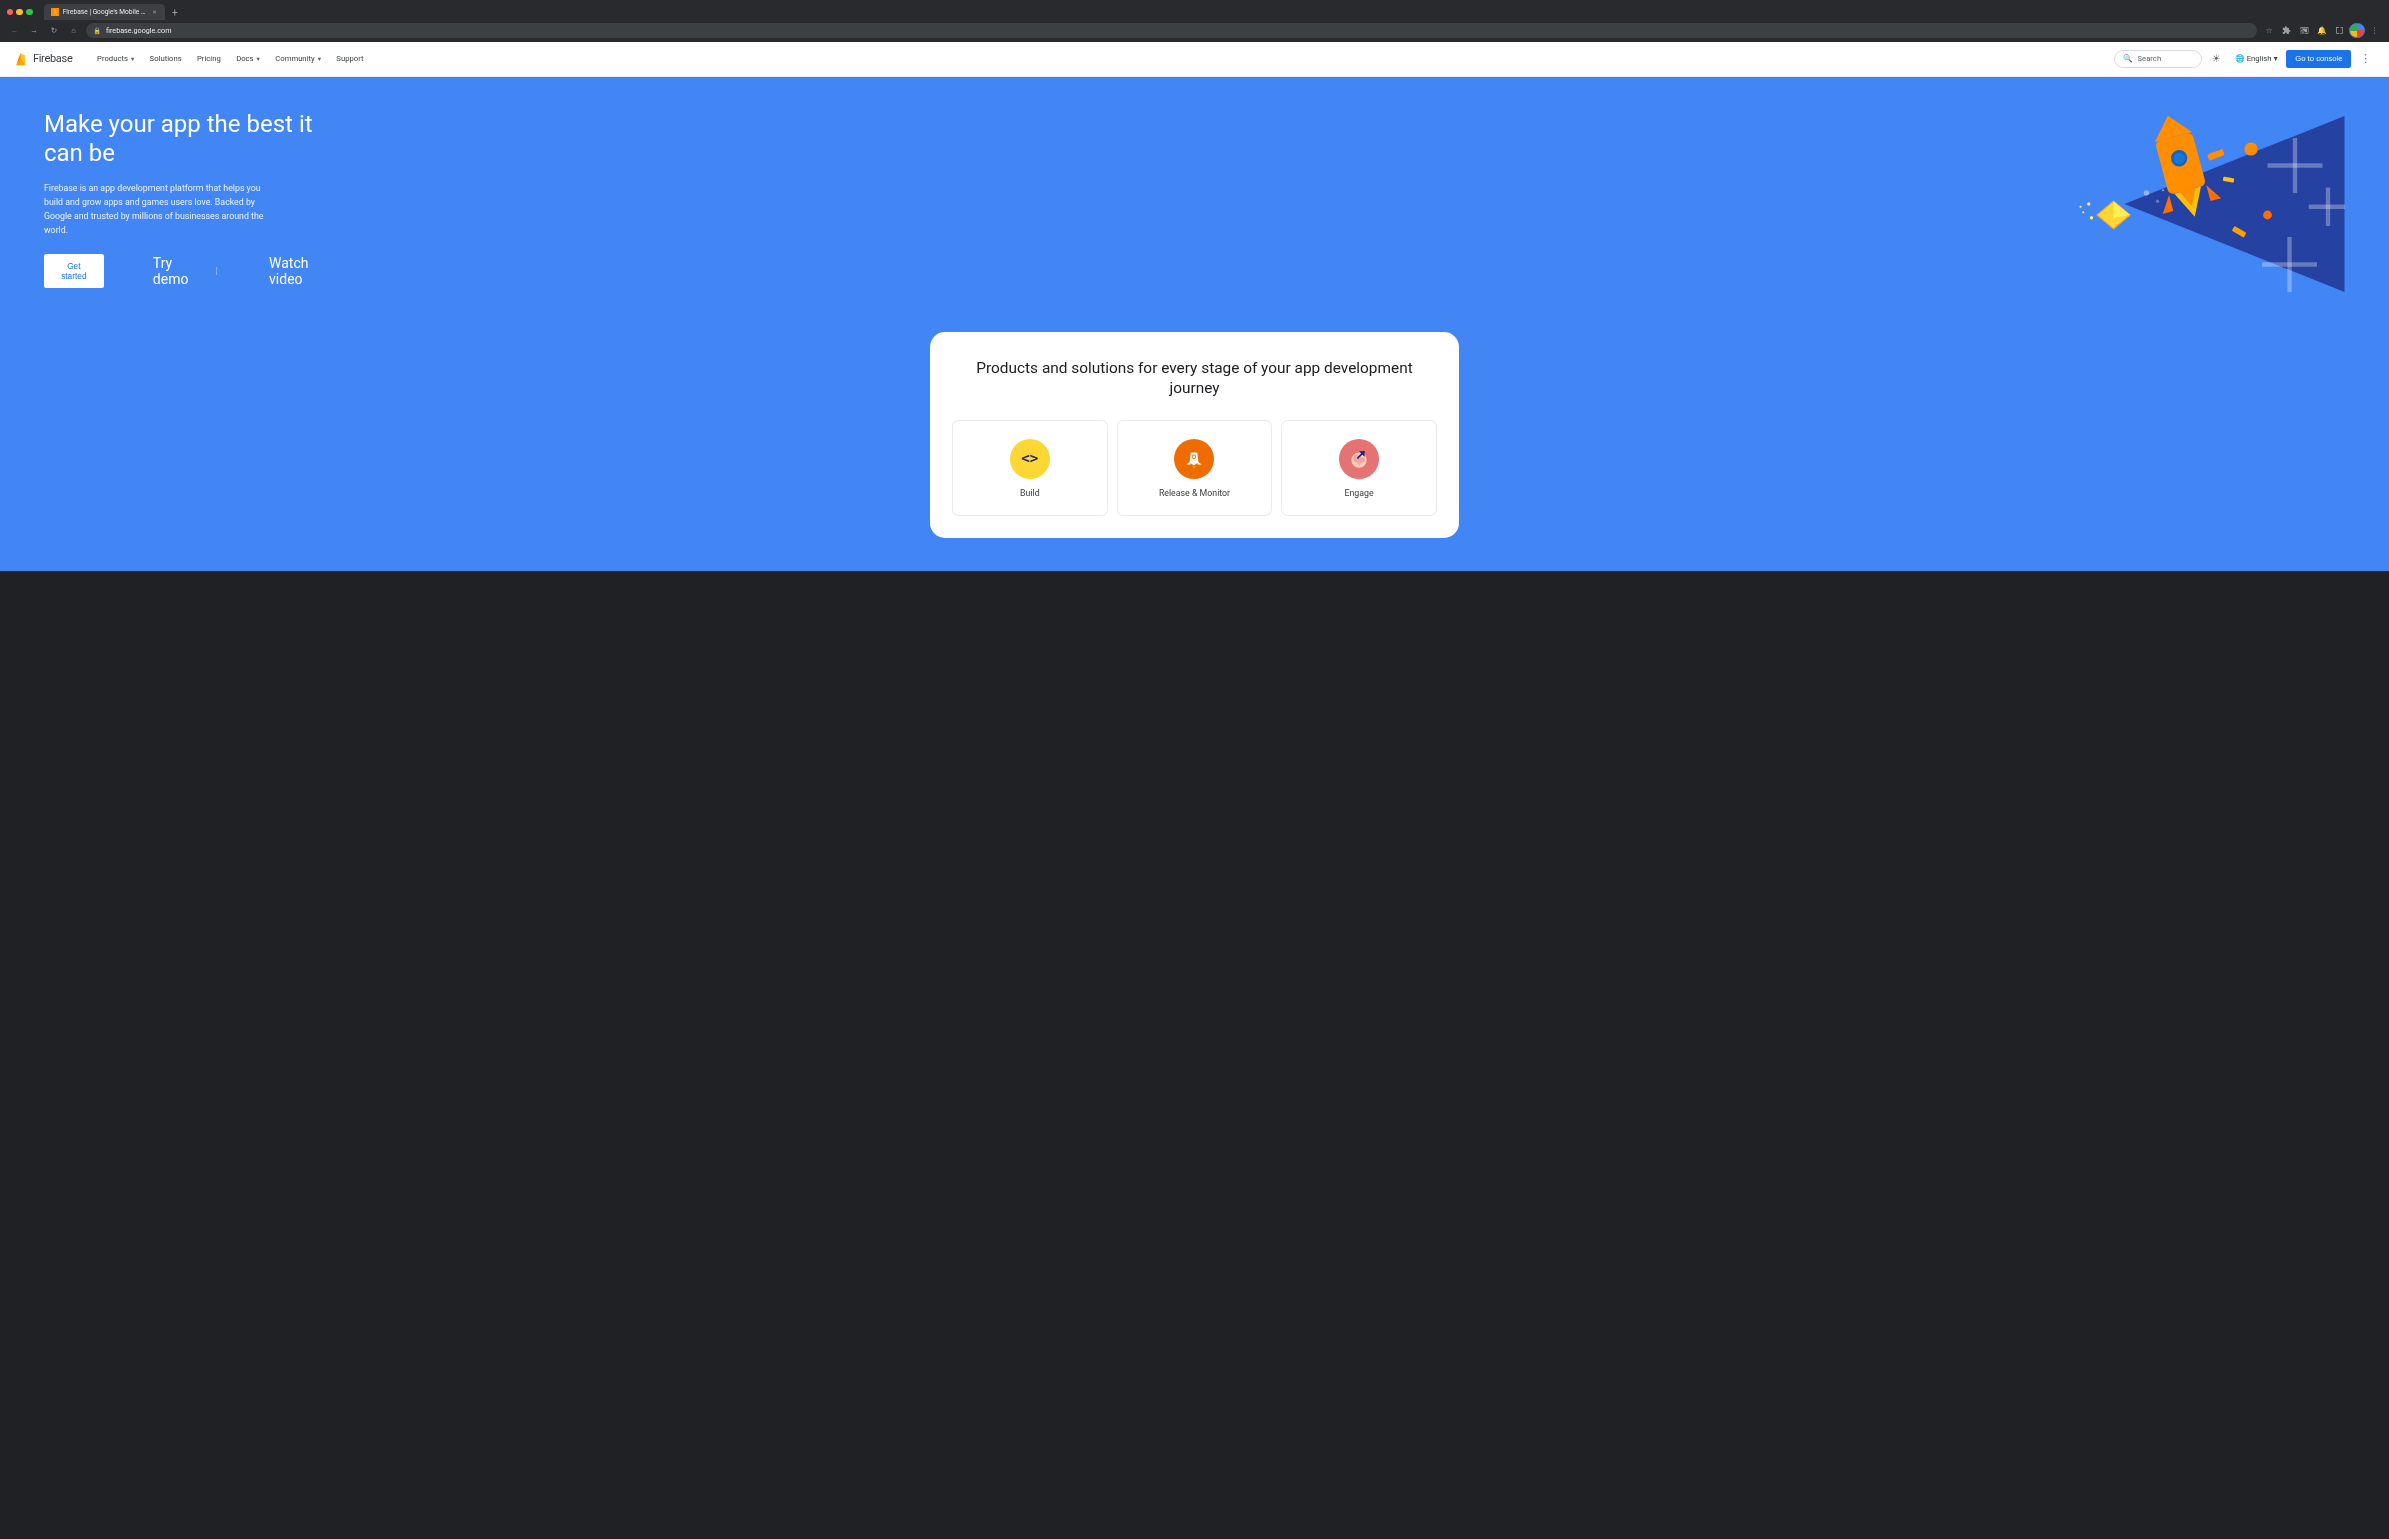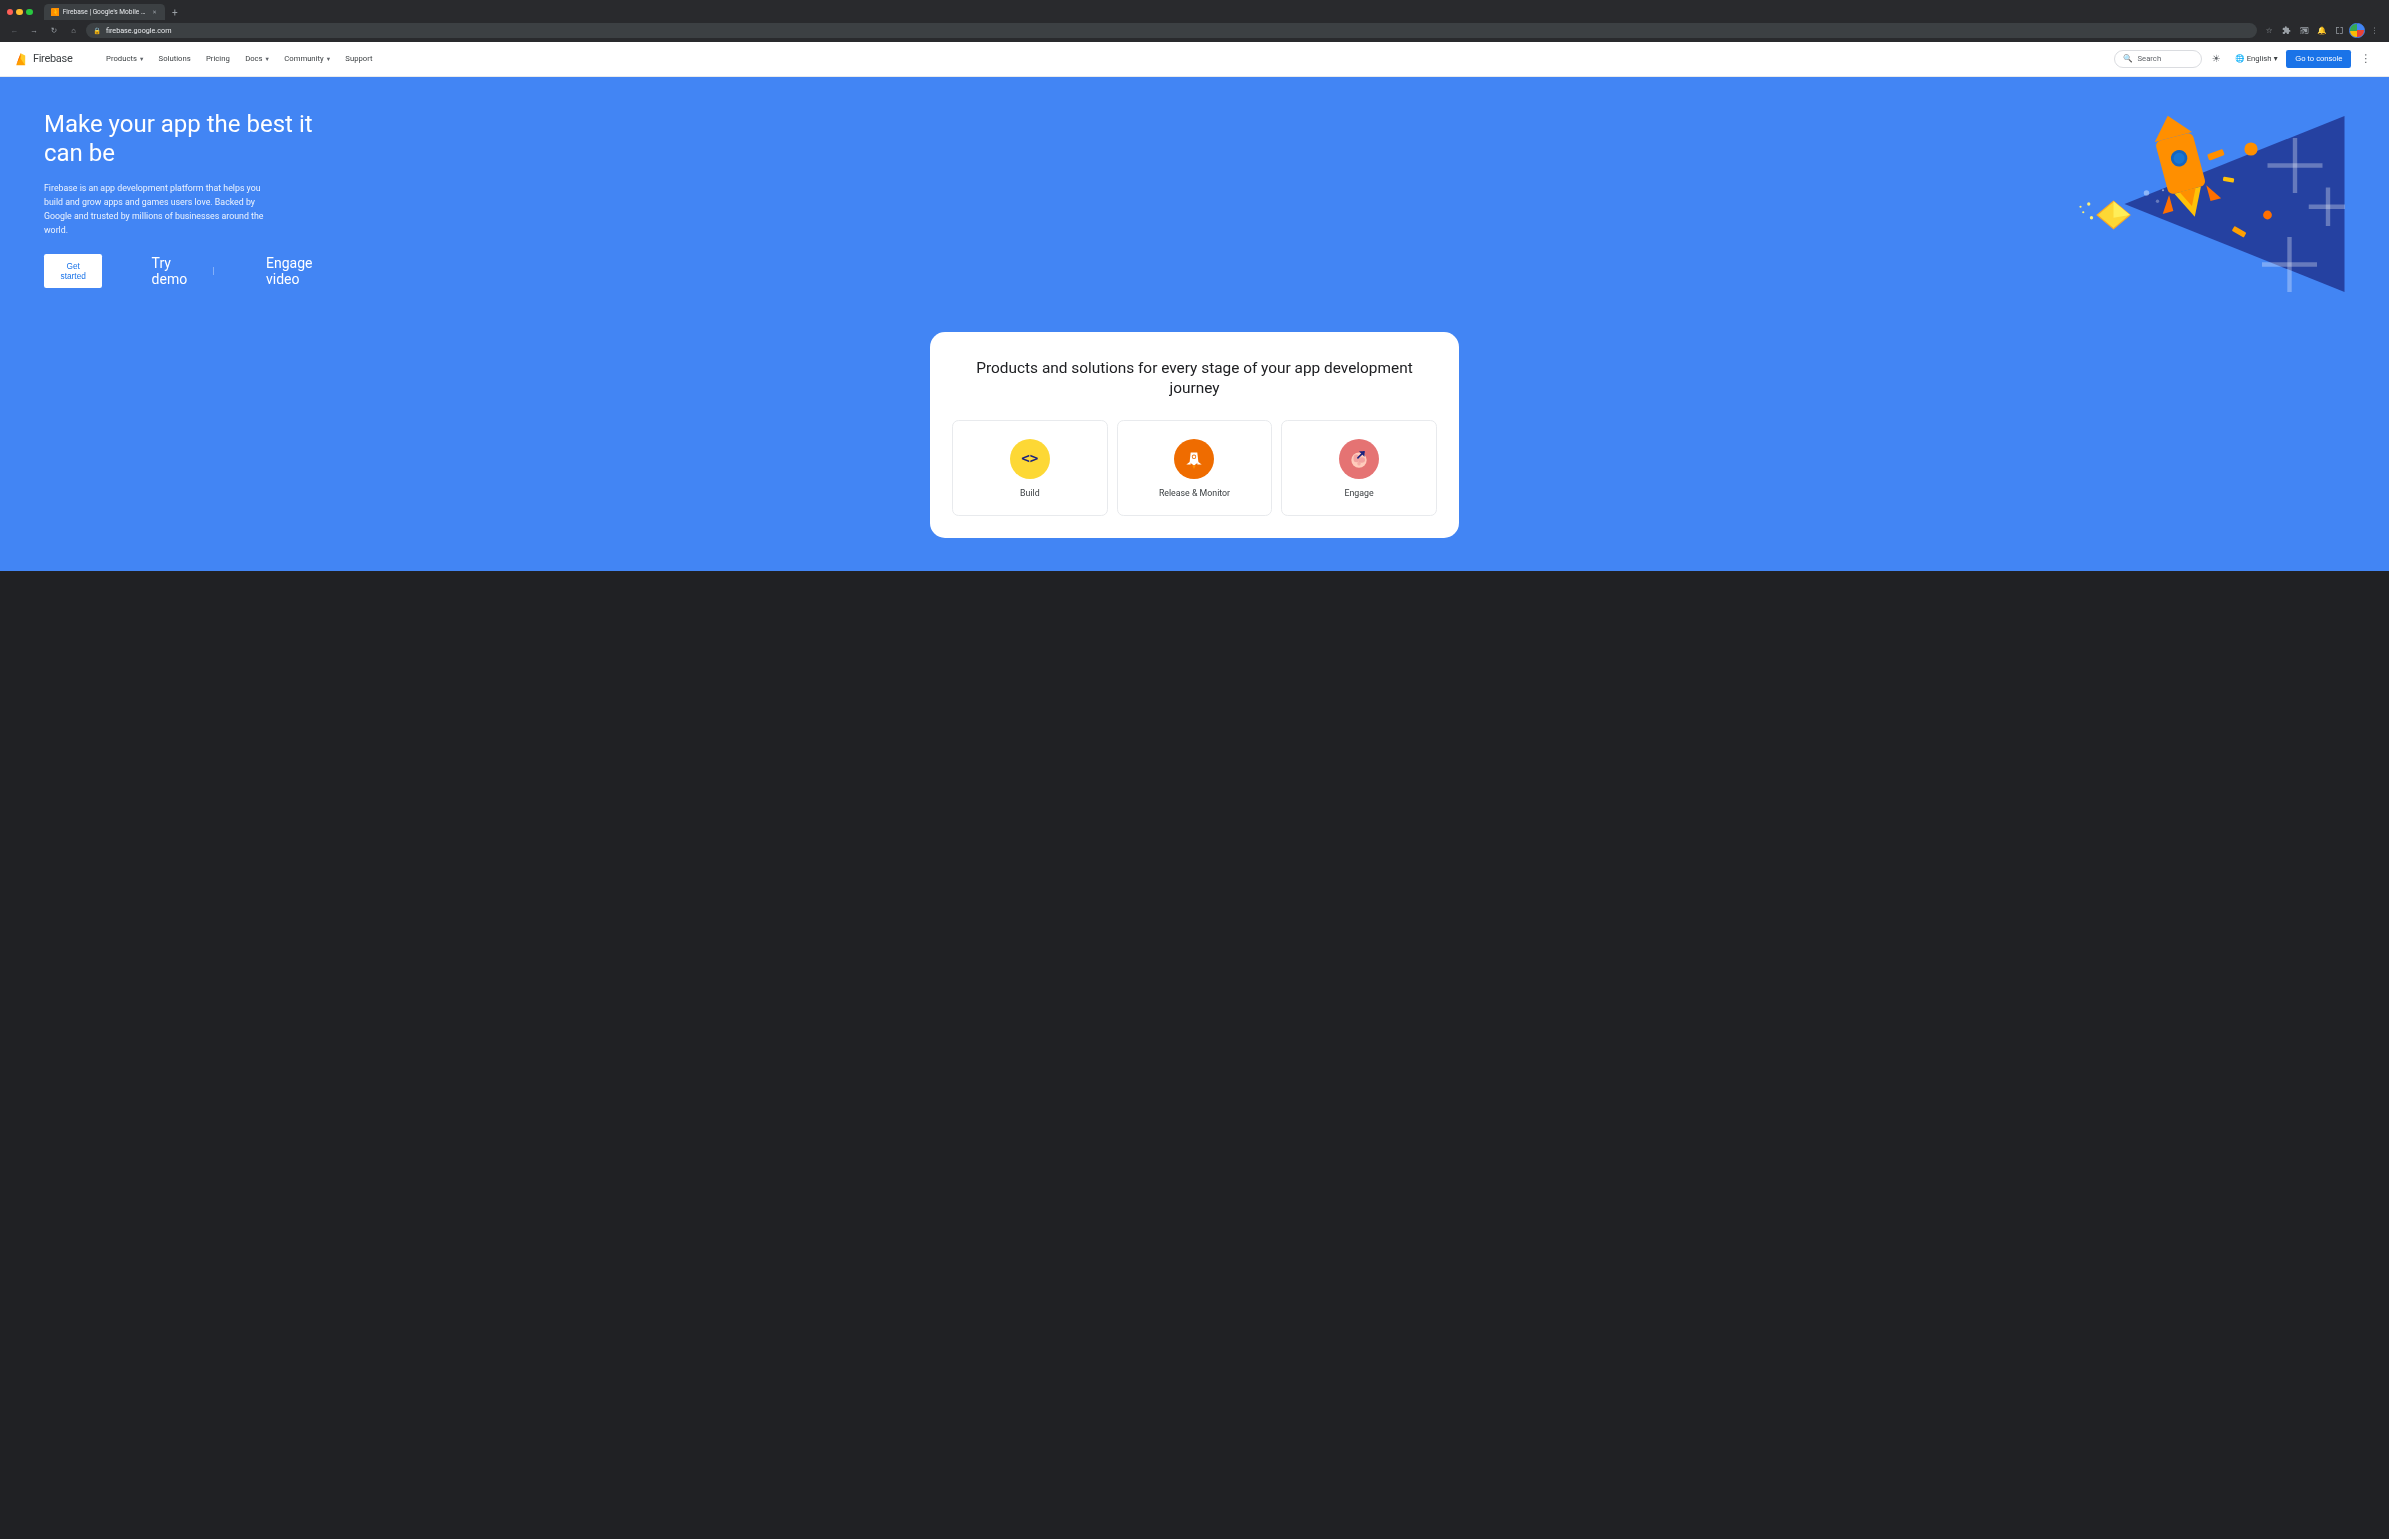--- a/index.html
+++ b/index.html
@@ -157,21 +157,21 @@
       height: 35px;
       border-bottom: 0.6px solid #e8eaed;
       position: relative;
       z-index: 10;
     }
     .nav-logo {
       display: flex;
       align-items: center;
       gap: 4.4px;
       text-decoration: none;
-      margin-right: 27px;
+      margin-right: 18px;
       text-align: right;
     }
     .firebase-flame {
       width: 15.4px;
       height: 15.4px;
     }
     .nav-logo-text {
       font-size: 11px;
       color: #3c4043;
       font-weight: 400;
@@ -499,21 +499,21 @@
     </nav>
 
     <section class="hero">
       <div class="hero-content">
         <h1 class="hero-title">Make your app the best it can be</h1>
         <p class="hero-desc">Firebase is an app development platform that helps you build and grow apps and games users love. Backed by Google and trusted by millions of businesses around the world.</p>
         <div class="hero-actions">
           <button class="get-started-btn">Get started</button>
           <a class="hero-link">Try demo</a>
           <span class="hero-divider">|</span>
-          <a class="hero-link">Engage video</a>
+          <a class="hero-link">Watch video</a>
         </div>
       </div>
 
       <div class="hero-illustration">
         <svg class="rocket-scene" viewBox="0 0 600 360">
 
           <polygon points="600,20 600,340 200,180" fill="#1a237e" opacity="0.7"></polygon>
 
           <g fill="none" stroke="rgba(255,255,255,0.3)" stroke-width="8">
 

